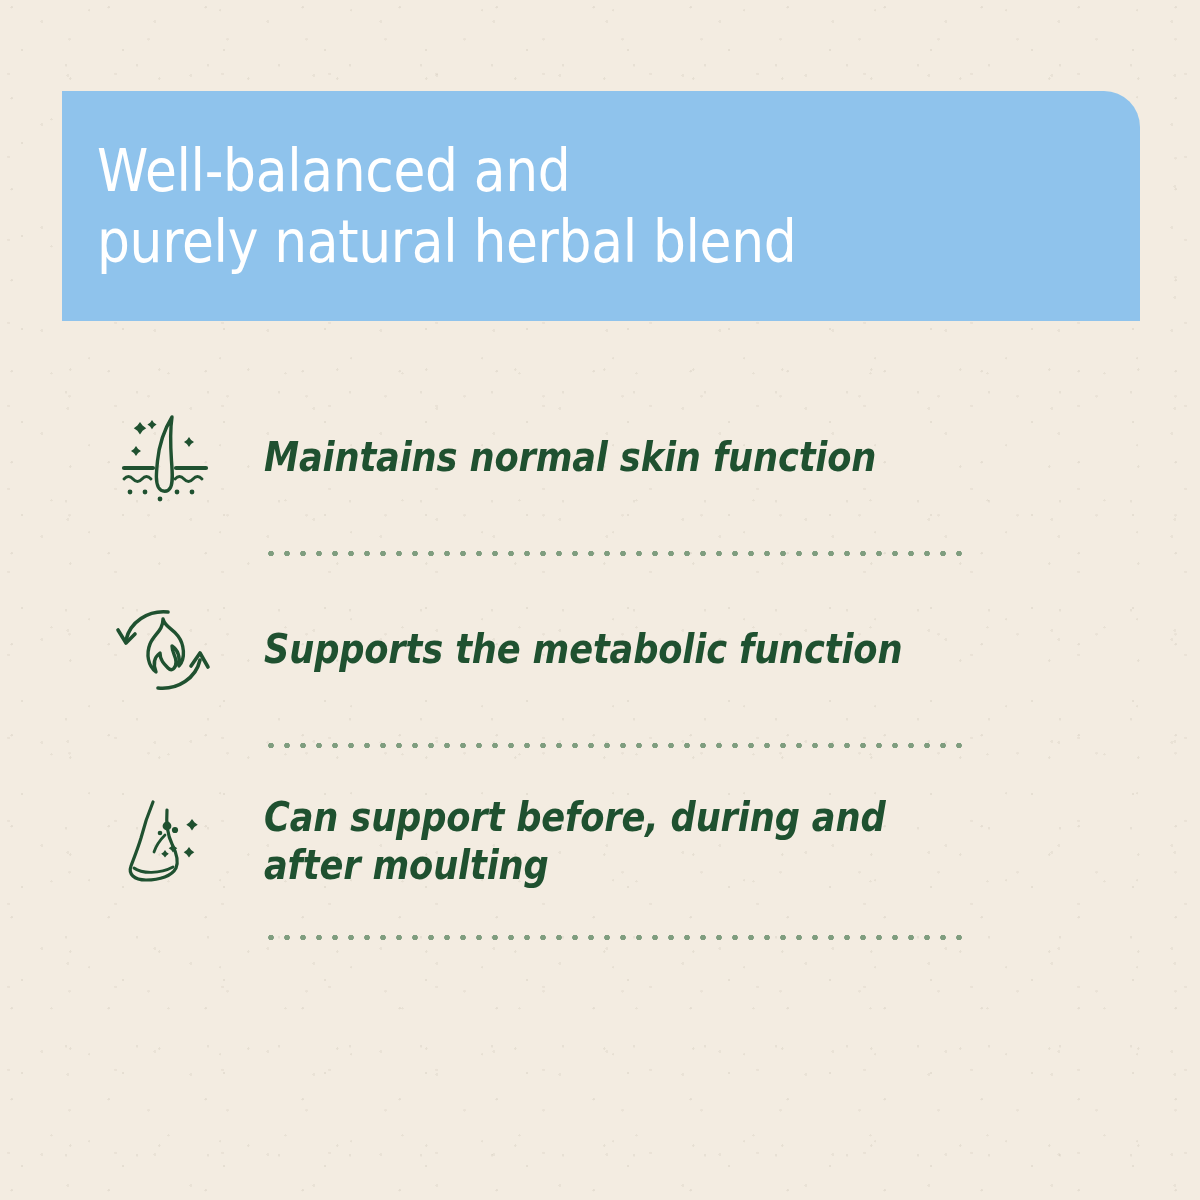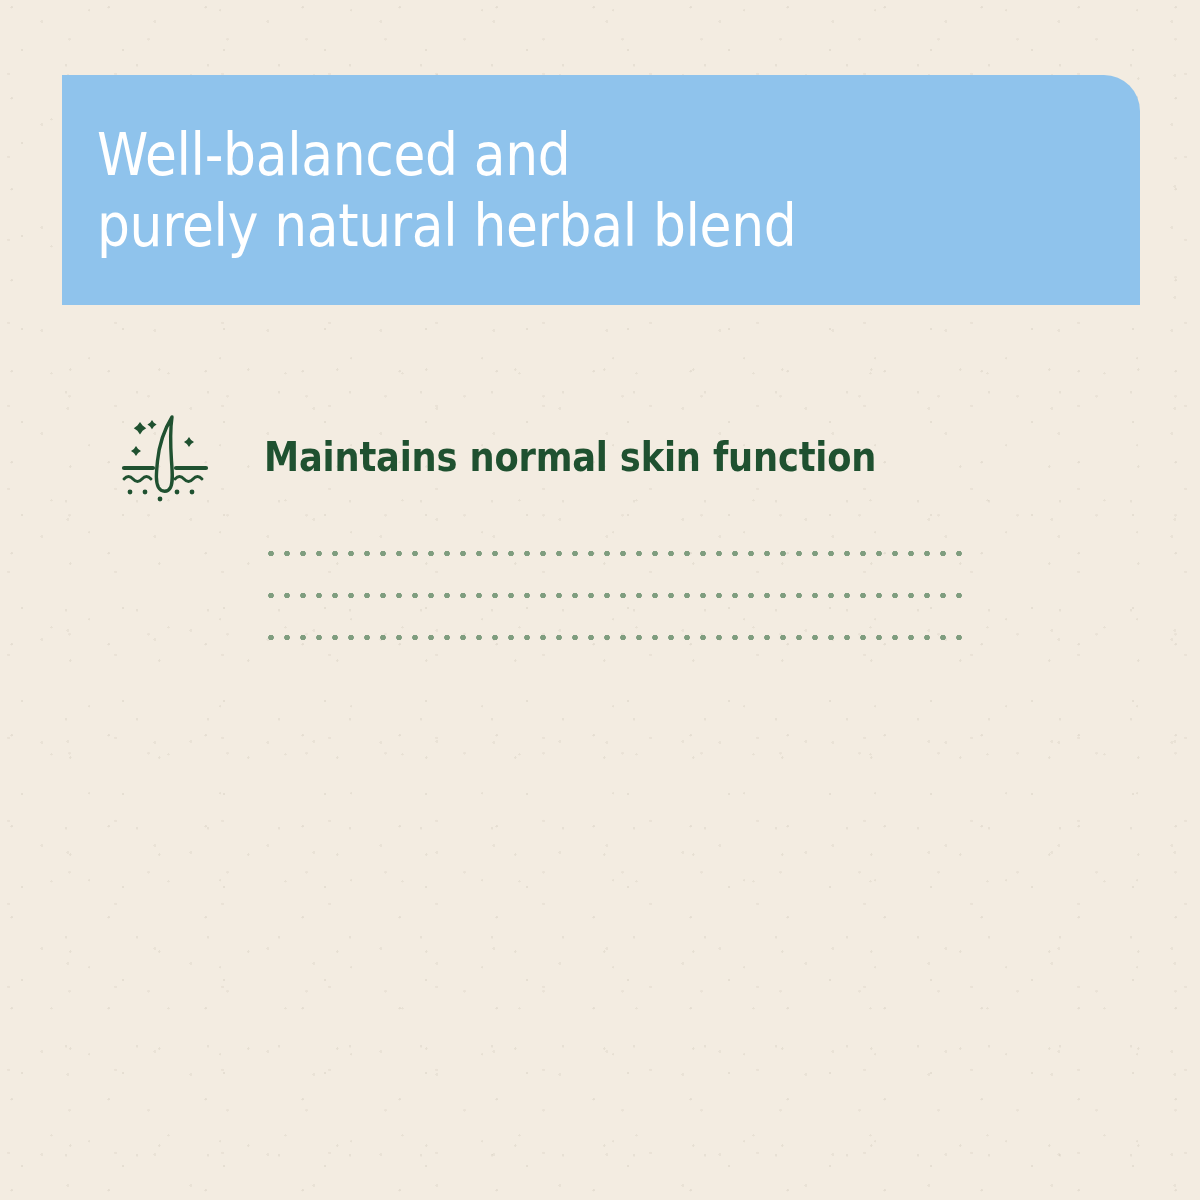--- a/index.html
+++ b/index.html
@@ -34,21 +34,21 @@
       radial-gradient(circle at 93% 60%, rgba(160,150,132,.26) 0 1.1px, transparent 1.3px);
     background-size: 97px 91px, 113px 103px, 131px 87px, 79px 119px,
                      101px 93px, 123px 111px, 89px 97px, 107px 83px,
                      117px 127px, 71px 109px;
   }
 
   
   #header-banner {
     position: absolute;
     left: 62px;
-    top: 75px;
+    top: 91px;
     width: 1078px;
     height: 230px;
     background: #8fc3ec;
     border-radius: 0 36px 0 0;
     box-sizing: border-box;
     padding: 44px 40px 0 35px;
   }
   #header-title {
     color: #ffffff;
     font-family: "DejaVu Sans", sans-serif;
@@ -60,20 +60,21 @@
     transform-origin: left top;
     white-space: pre-line;
   }
 
   
   #benefits-list {
     position: absolute;
     left: 0;
     top: 382px;
     width: 1200px;
+    font-style: italic;
   }
   .benefit-row {
     position: relative;
     display: flex;
     align-items: center;
     height: 150px;
   }
   .benefit-icon {
     width: 106px;
     margin-left: 110px;
@@ -146,18 +147,56 @@
         <path d="M30 18 l2.6 3.6 3.6 2.6 -3.6 2.6 -2.6 3.6 -2.6 -3.6 -3.6 -2.6 3.6 -2.6 Z" fill="#1f5130" stroke="none"></path>
         <path d="M42 16 l1.9 2.7 2.7 1.9 -2.7 1.9 -1.9 2.7 -1.9 -2.7 -2.7 -1.9 2.7 -1.9 Z" fill="#1f5130" stroke="none"></path>
         <path d="M26 42 l2.1 2.9 2.9 2.1 -2.9 2.1 -2.1 2.9 -2.1 -2.9 -2.9 -2.1 2.9 -2.1 Z" fill="#1f5130" stroke="none"></path>
         <path d="M79 33 l2.1 2.9 2.9 2.1 -2.9 2.1 -2.1 2.9 -2.1 -2.9 -2.9 -2.1 2.9 -2.1 Z" fill="#1f5130" stroke="none"></path>
       </svg>
     </div>
     <div class="benefit-label">Maintains normal skin function</div>
   </div>
   <div class="benefit-divider"></div>
 
+  <div class="benefit-row">
+    <div class="benefit-icon">
+      <svg width="106" height="106" viewBox="0 0 106 106" fill="none" stroke="#1f5130" stroke-width="3.6" stroke-linecap="round" stroke-linejoin="round">
+
+        <path d="M58 16 C38 14 20 26 16 44" fill="none"></path>
+        <path d="M8 34 L16 47 L25 38" fill="none"></path>
+
+        <path d="M48 92 C68 94 86 82 90 64" fill="none"></path>
+        <path d="M81 70 L90 57 L98 71" fill="none"></path>
+
+        <path d="M53 23 C53 35 44 38 40 48 C36 58 38 70 46 76 C42 66 46 60 50 57 C50 64 54 68 58 72 C62 76 66 72 66 66 C66 60 62 57 62 50 C68 54 70 62 69 70 C76 62 74 48 68 40 C62 32 55 31 53 23 Z" fill="none" stroke-width="3.4"></path>
+      </svg>
+    </div>
+    <div class="benefit-label">Supports the metabolic function</div>
+  </div>
   <div class="benefit-divider"></div>
 
+  <div class="benefit-row">
+    <div class="benefit-icon">
+      <svg width="106" height="106" viewBox="0 0 106 106" fill="none" stroke="#1f5130" stroke-width="3.2" stroke-linecap="round" stroke-linejoin="round">
+
+        <path d="M43 14 C38 26 34 38 31 50 C28 60 24 70 21 78 C18 86 24 92 36 92 C50 92 62 88 66 80 C69 73 66 64 62 56 C58 48 56 36 57 22" fill="none"></path>
+
+        <path d="M24 80 C32 86 50 86 63 79" fill="none" stroke-width="2.9"></path>
+
+        <path d="M55 47 C50 52 46 58 44 64" fill="none" stroke-width="2.8"></path>
+
+        <circle cx="57" cy="38" r="4.4" fill="#1f5130" stroke="none"></circle>
+        <circle cx="65" cy="42" r="3.1" fill="#1f5130" stroke="none"></circle>
+        <circle cx="50" cy="45" r="2.3" fill="#1f5130" stroke="none"></circle>
+
+        <path d="M82 31 l2.4 3.3 3.3 2.4 -3.3 2.4 -2.4 3.3 -2.4 -3.3 -3.3 -2.4 3.3 -2.4 Z" fill="#1f5130" stroke="none"></path>
+        <path d="M79 59 l2.2 3.1 3.1 2.2 -3.1 2.2 -2.2 3.1 -2.2 -3.1 -3.1 -2.2 3.1 -2.2 Z" fill="#1f5130" stroke="none"></path>
+        <path d="M63 56 l1.8 2.5 2.5 1.8 -2.5 1.8 -1.8 2.5 -1.8 -2.5 -2.5 -1.8 2.5 -1.8 Z" fill="#1f5130" stroke="none"></path>
+        <path d="M55 62 l1.6 2.2 2.2 1.6 -2.2 1.6 -1.6 2.2 -1.6 -2.2 -2.2 -1.6 2.2 -1.6 Z" fill="#1f5130" stroke="none"></path>
+      </svg>
+    </div>
+    <div class="benefit-label">Can support before, during and
+after moulting</div>
+  </div>
   <div class="benefit-divider"></div>
 
 
 </div>
 
 </body></html>

